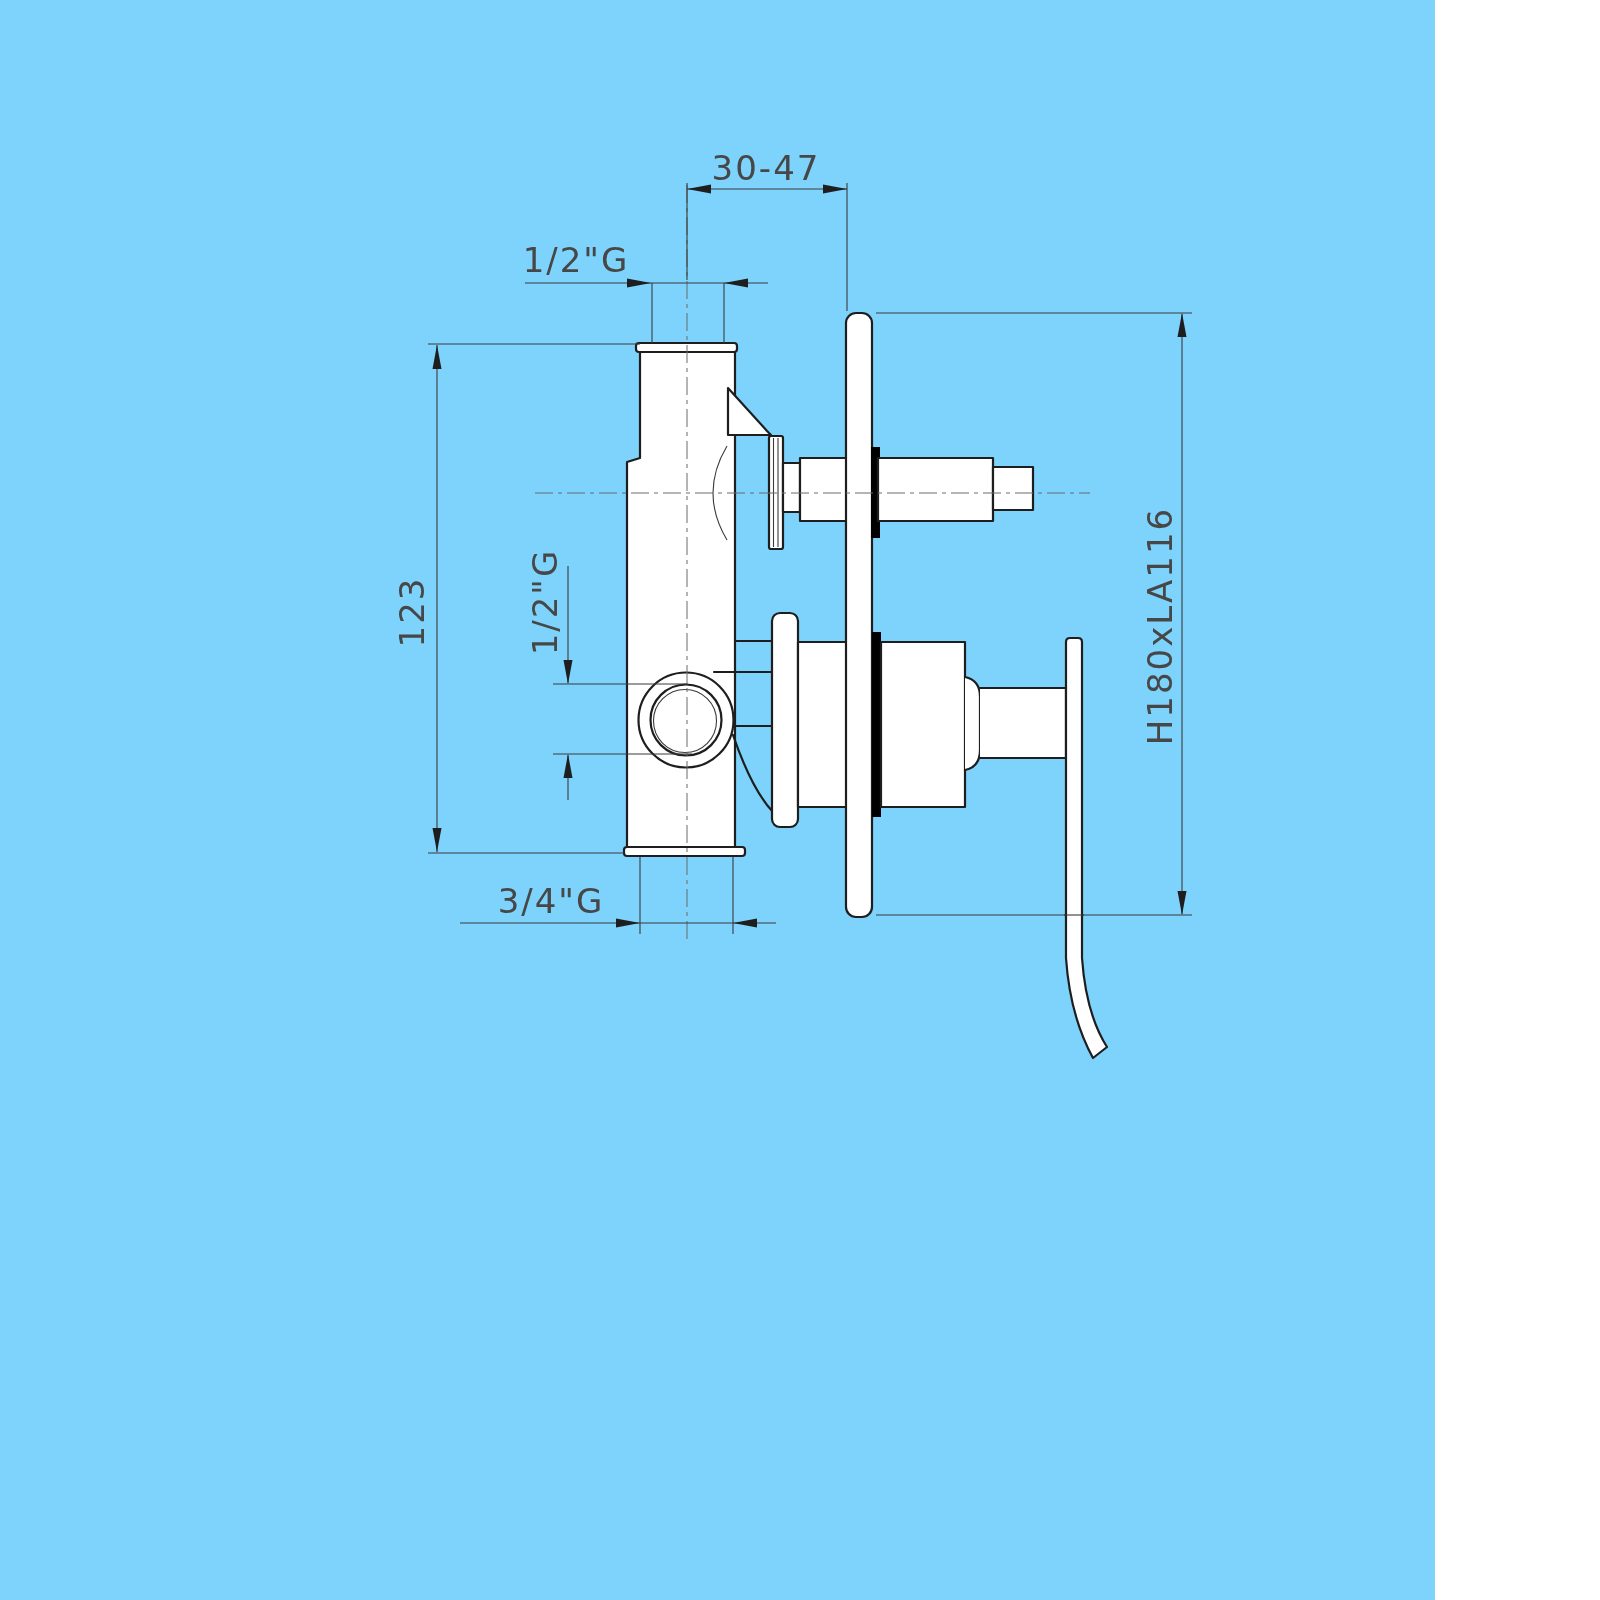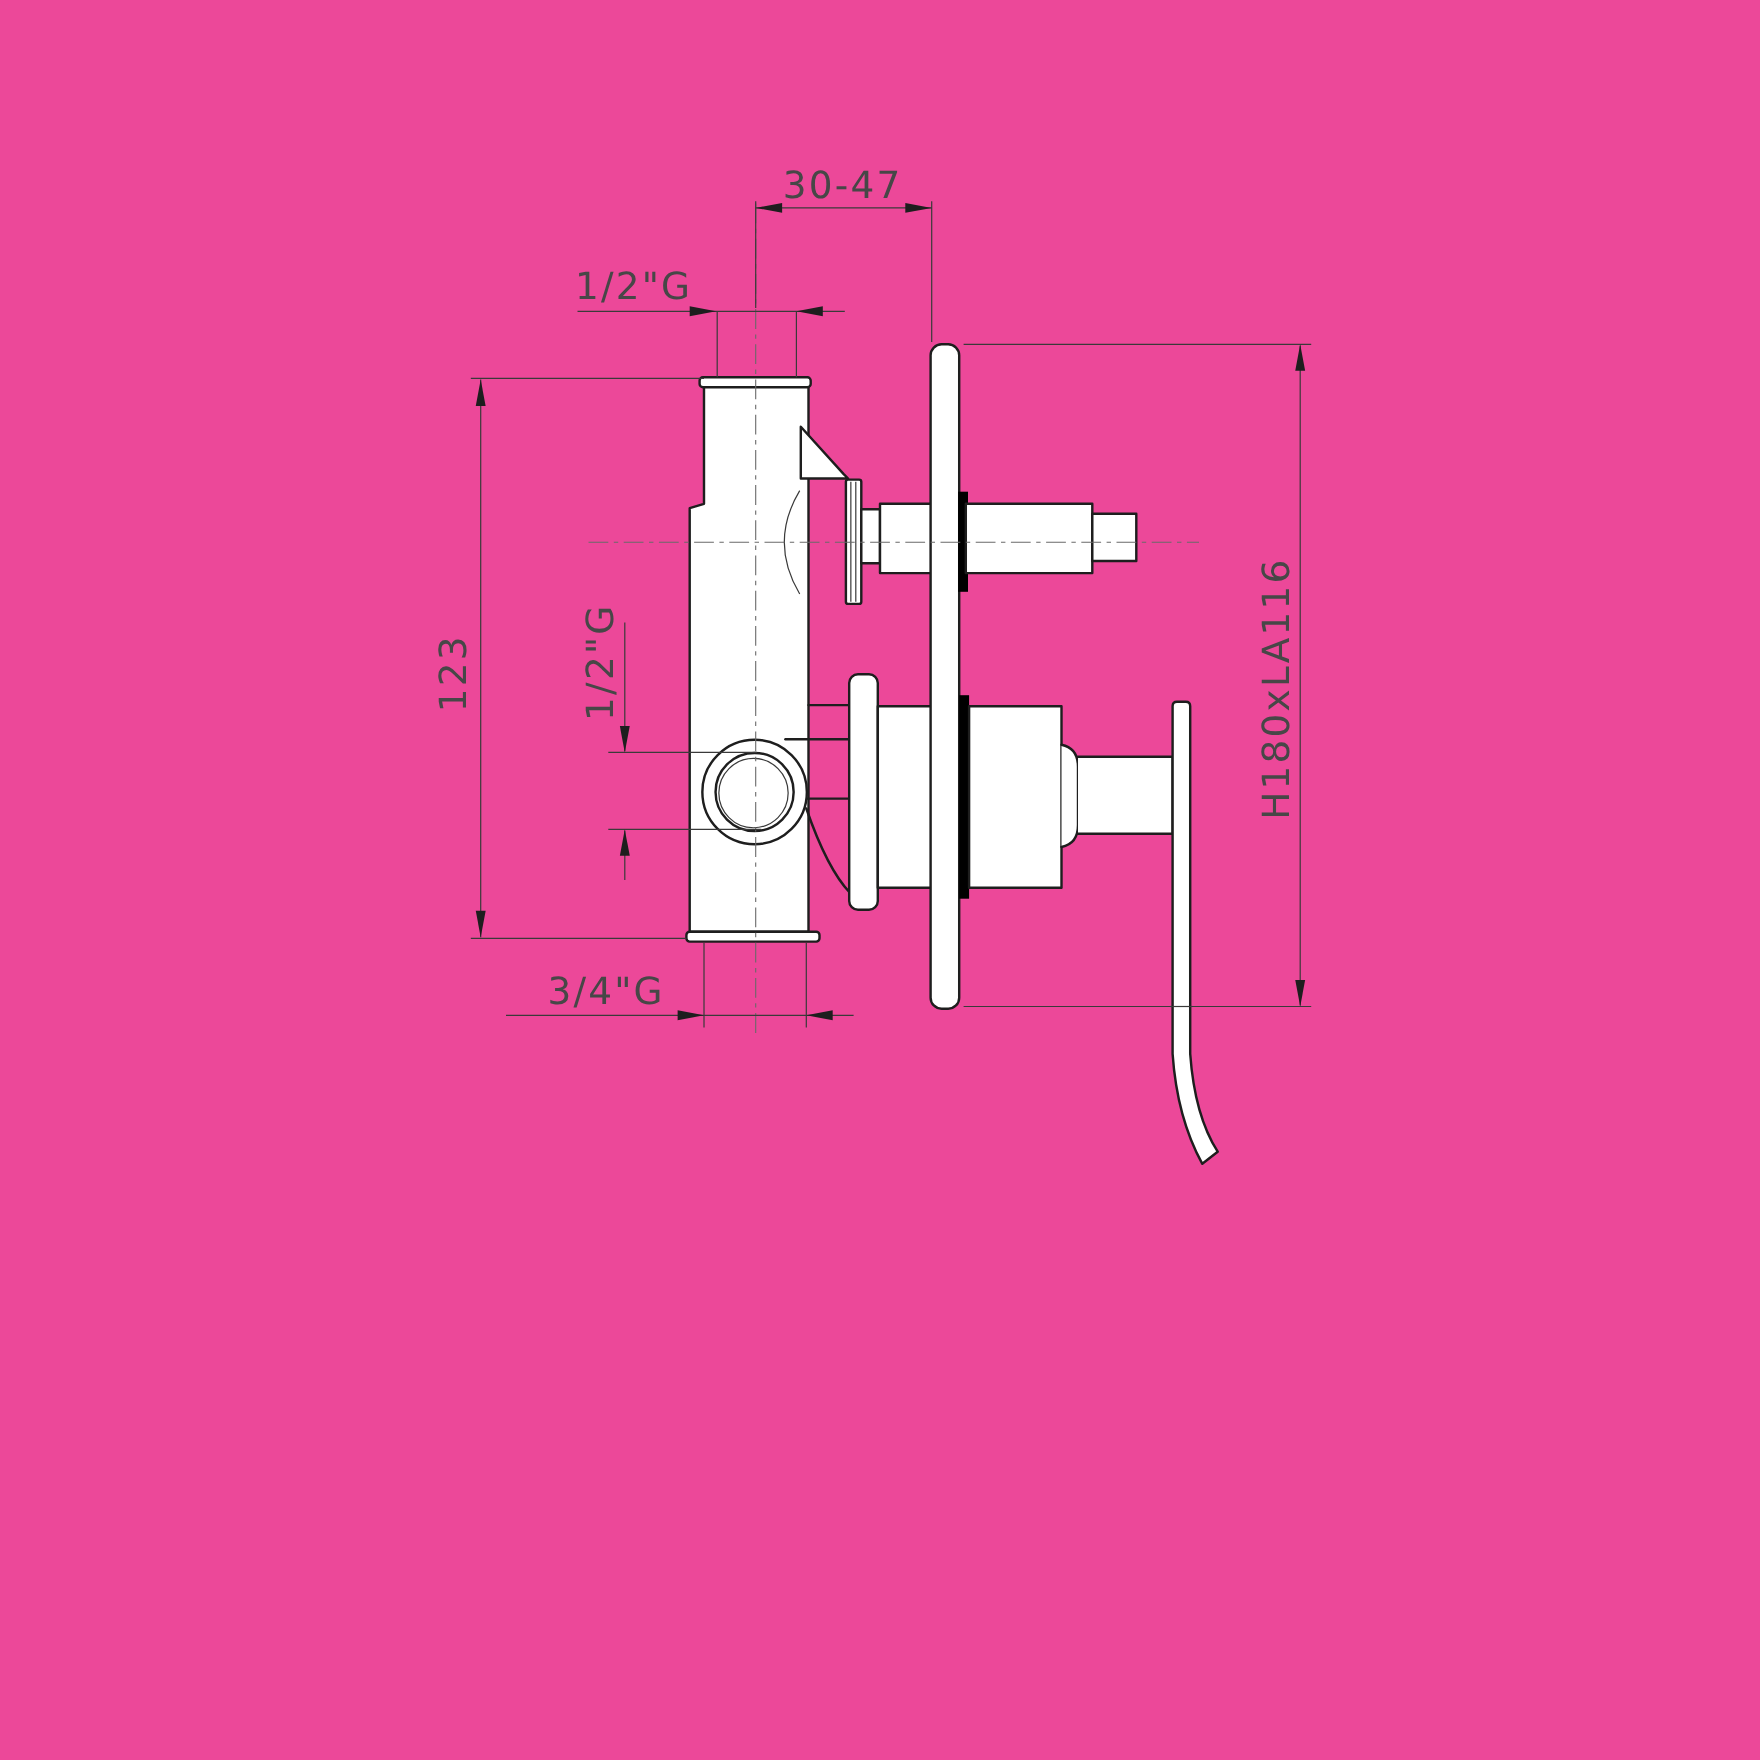--- a/index.html
+++ b/index.html
@@ -1,19 +1,19 @@
 <!DOCTYPE html>
 <html><head>
 <meta charset="utf-8">
 <style>
   html,body{margin:0;padding:0;background:#ffffff;}
   .canvas{
     position:relative;
-    width:1600px;height:1600px;
-    background:#ec4899;
+    width:1435px;height:1600px;
+    background:#7dd3fc;
     font-family:"DejaVu Sans", sans-serif;
     overflow:hidden;
   }
   svg{display:block;}
   .outline{fill:none;stroke:#1e1e1e;stroke-width:2.2;stroke-linejoin:round;stroke-linecap:round;}
   .outline-f{fill:#ffffff;stroke:#1e1e1e;stroke-width:2.2;stroke-linejoin:round;stroke-linecap:round;}
   .thin{fill:none;stroke:#3a3a3a;stroke-width:1.1;stroke-linecap:butt;}
   .dim{fill:none;stroke:#3a3a3a;stroke-width:1.1;stroke-linecap:butt;}
   .arrow{fill:#1e1e1e;stroke:none;}
   .seal{fill:#000000;stroke:none;}

